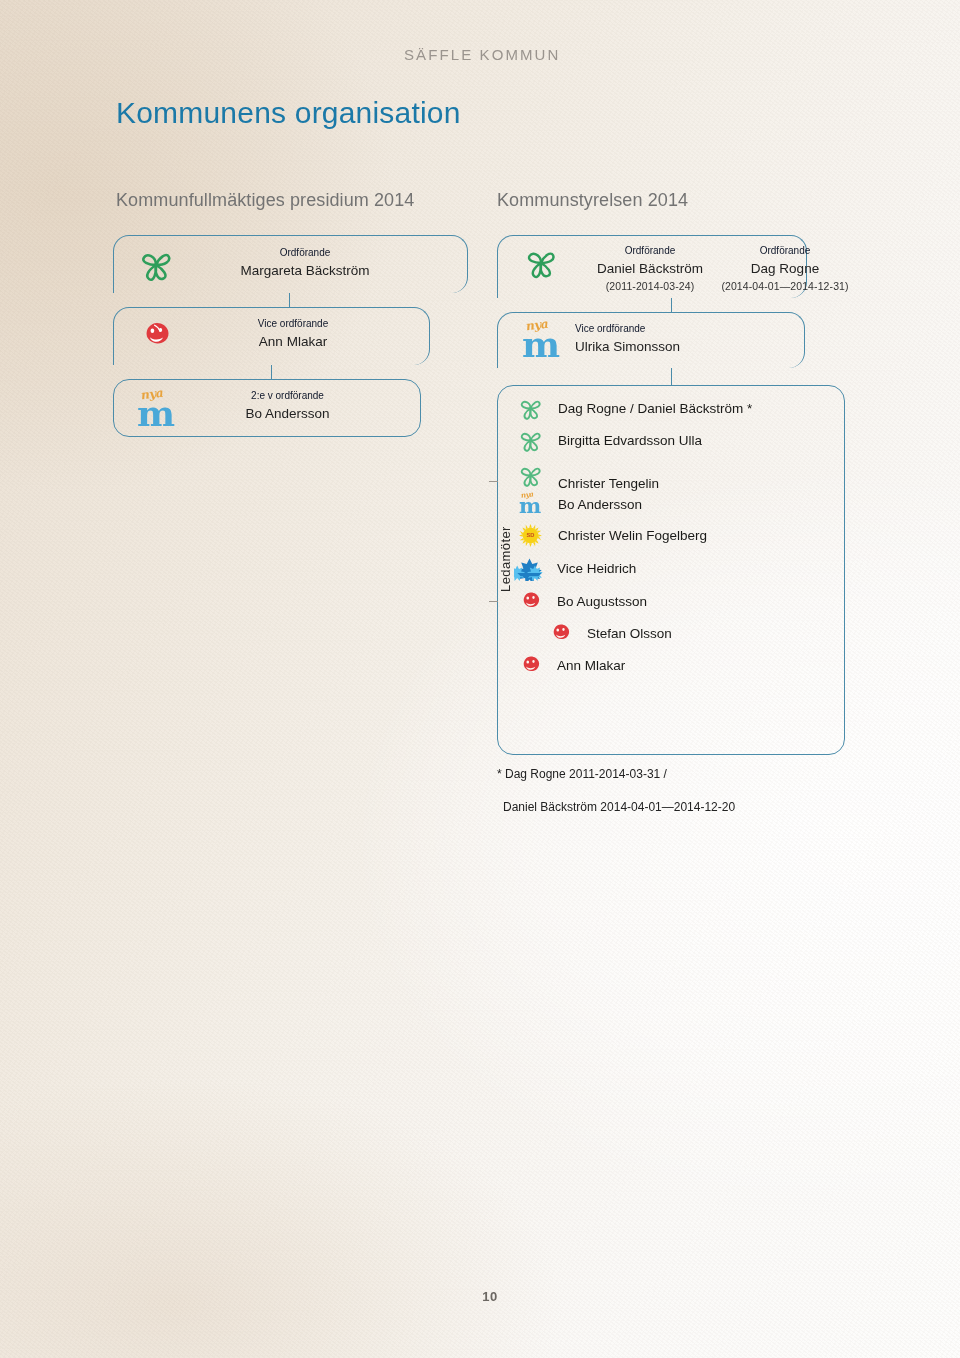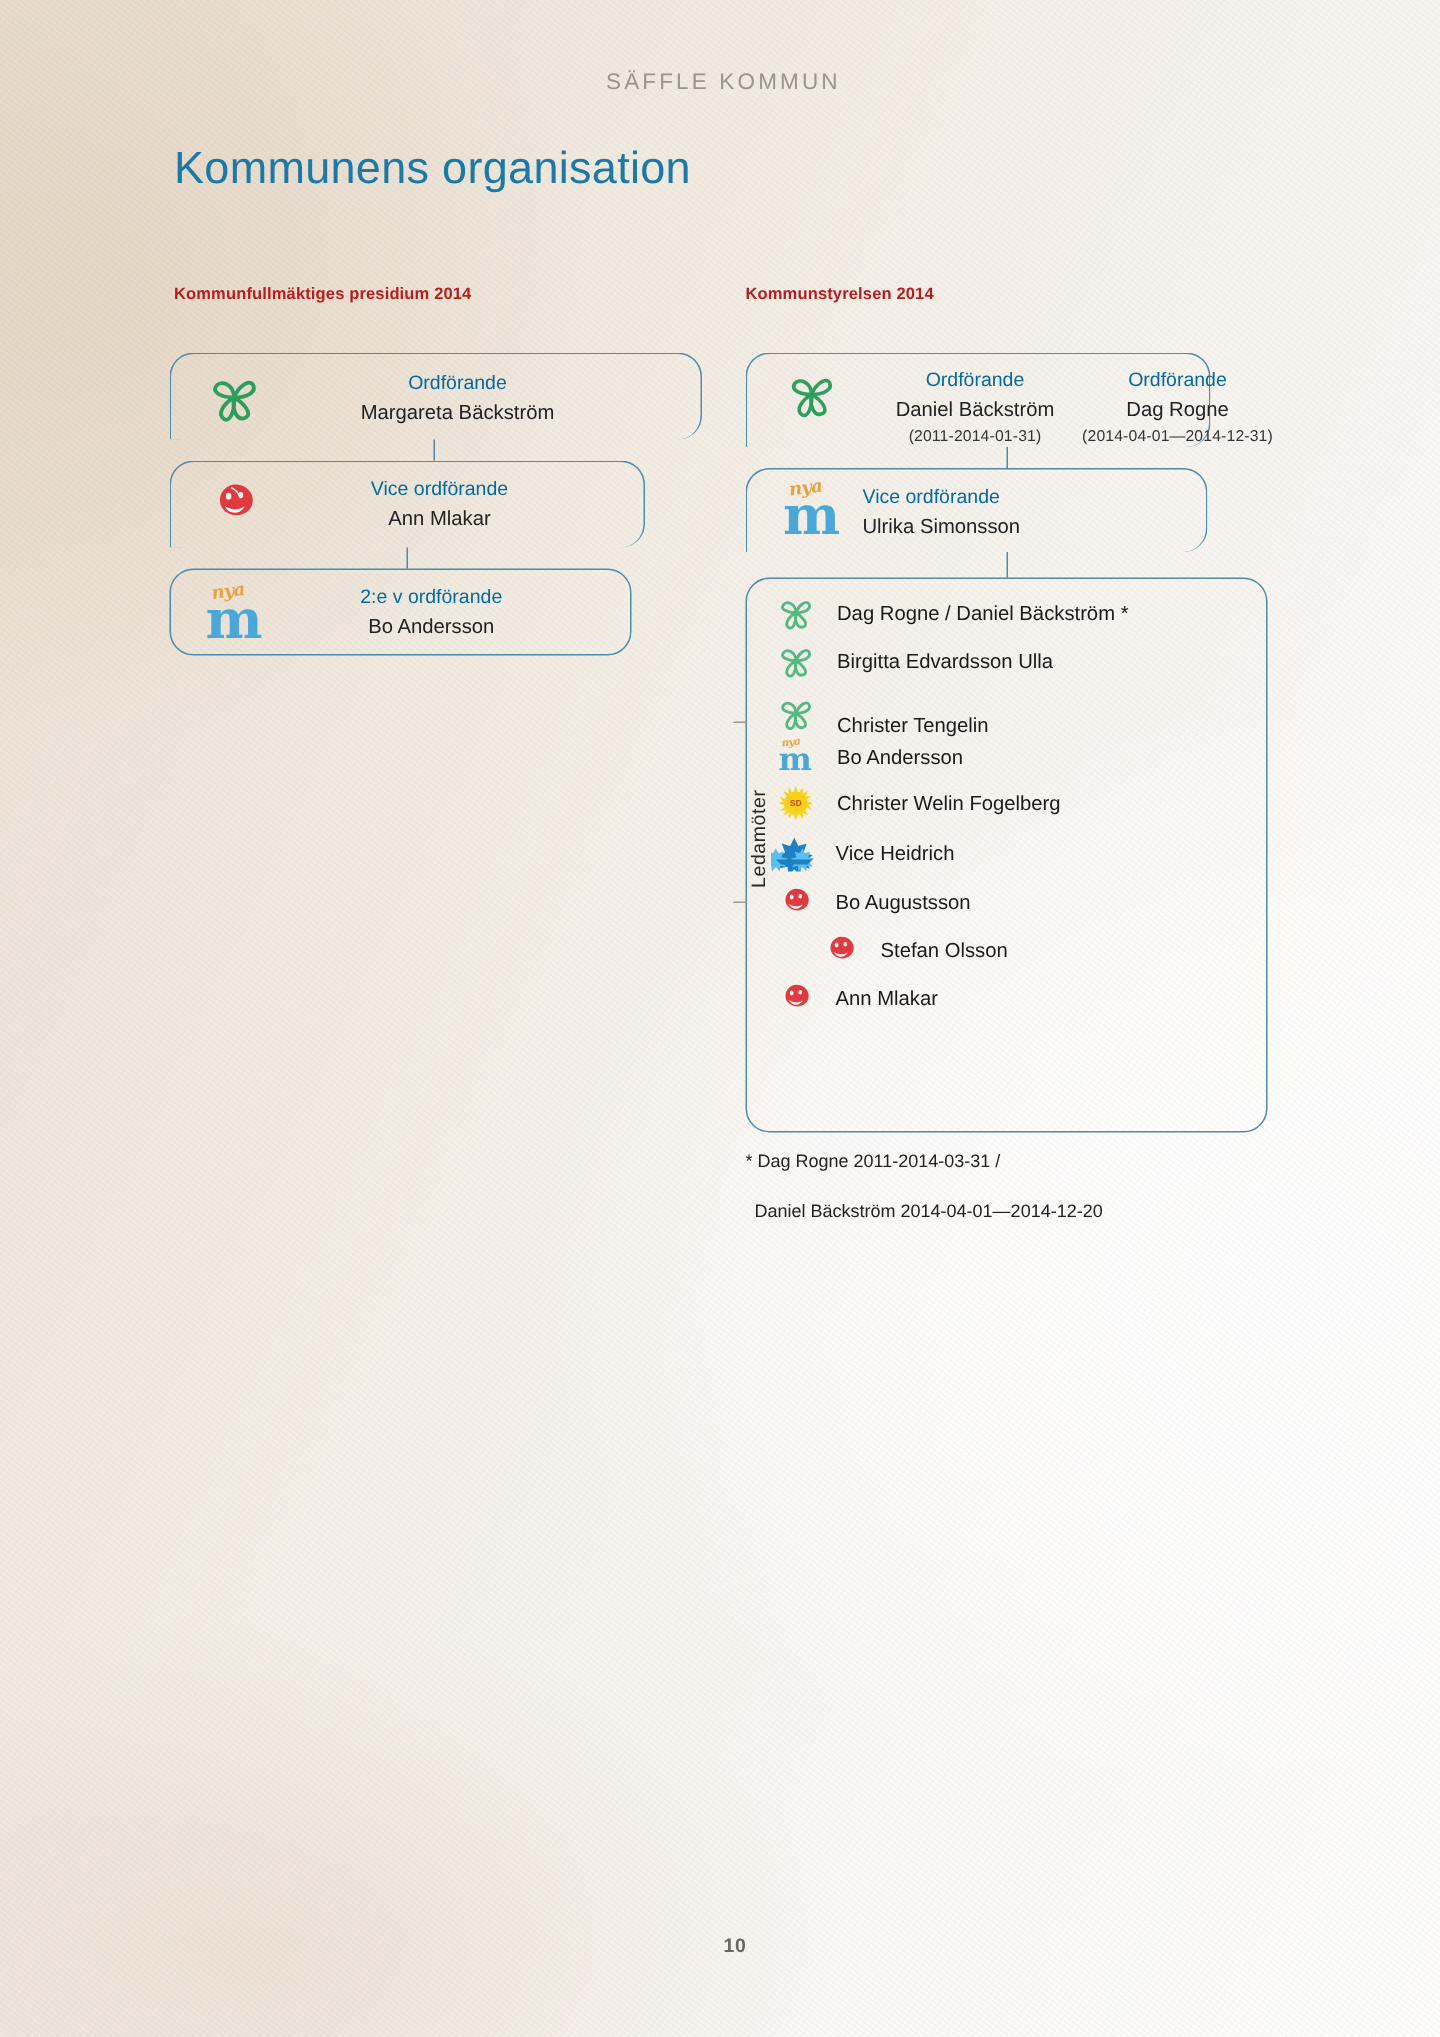--- a/index.html
+++ b/index.html
@@ -37,21 +37,21 @@
     white-space:nowrap;
   }
   .page-title{
     position:absolute;left:116px;top:96px;
     font-size:30px;color:#1b79a8;font-weight:400;
     letter-spacing:.2px;white-space:nowrap;
   }
 
   
   .col-head{
-    position:absolute;font-size:11px;font-weight:700;color:#b91c1c;
+    position:absolute;font-size:18px;font-weight:400;color:#737373;
     letter-spacing:.1px;white-space:nowrap;
   }
   #head-left{left:116px;top:190px;}
   #head-right{left:497px;top:190px;}
 
   
   .box{
     position:absolute;
     border:1.3px solid #4b8caa;
     background:transparent;
@@ -60,21 +60,21 @@
   .box.r-tl{border-top-left-radius:16px;}
   .box.r-bl{border-bottom-left-radius:16px;}
   .box.r-tr{border-top-right-radius:16px;}
   .box.r-br{border-bottom-right-radius:16px;}
 
   .connector{
     position:absolute;width:1.3px;background:#4b8caa;
   }
 
   
-  .ttl{font-size:13px;color:#0369a1;line-height:1.55;}
+  .ttl{font-size:10px;color:#0f172a;line-height:1.55;}
   .nm{font-size:13.5px;color:#222;line-height:1.55;}
   .dates{font-size:10.5px;color:#333;line-height:1.5;letter-spacing:.1px;}
   .centerblk{position:absolute;text-align:center;}
 
   
   .picon{position:absolute;}
   .picon svg{display:block;}
 
   
   .nyam{position:absolute;}
@@ -188,21 +188,21 @@
         <path d="M24 24 C36 24,44 19,41 13 C38 7,28 14,24 24Z"></path>
         <path d="M24 24 C22 36,27 45,34 42 C41 39,33 29,24 24Z"></path>
         <path d="M24 24 C14 30,9 39,15 43 C21 47,25 34,24 24Z"></path>
       </g>
       <circle cx="24" cy="24" r="2.2" fill="#2e9e5b"></circle>
     </svg>
   </div>
   <div class="centerblk" style="left:570px;top:243px;width:160px;">
     <div class="ttl">Ordförande</div>
     <div class="nm">Daniel Bäckström</div>
-    <div class="dates">(2011-2014-01-31)</div>
+    <div class="dates">(2011-2014-03-24)</div>
   </div>
   <div class="centerblk" style="left:695px;top:243px;width:180px;">
     <div class="ttl">Ordförande</div>
     <div class="nm">Dag Rogne</div>
     <div class="dates">(2014-04-01—2014-12-31)</div>
   </div>
 
   <div class="connector" style="left:671px;top:298px;height:14px;"></div>
 
   <div class="box r-tl r-tr r-br" style="left:497px;top:312px;width:308px;height:56px;border-bottom:none;"></div>

